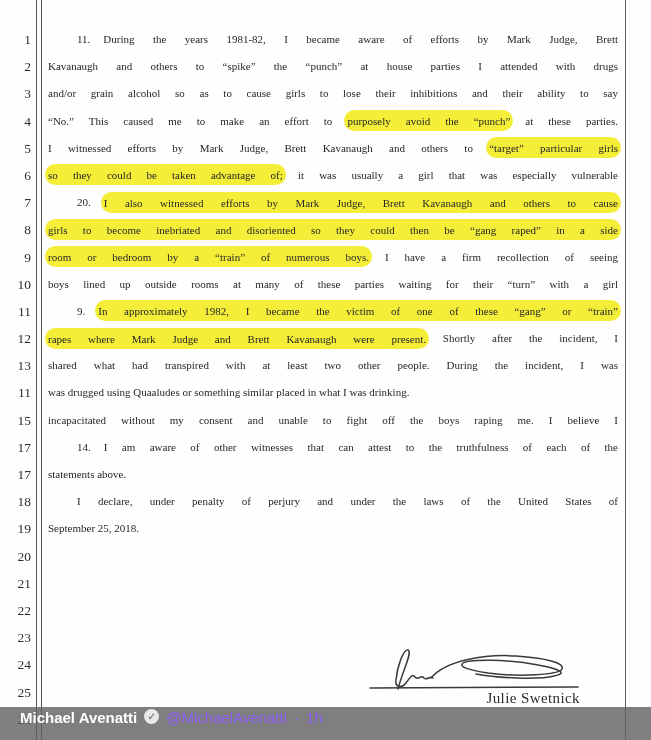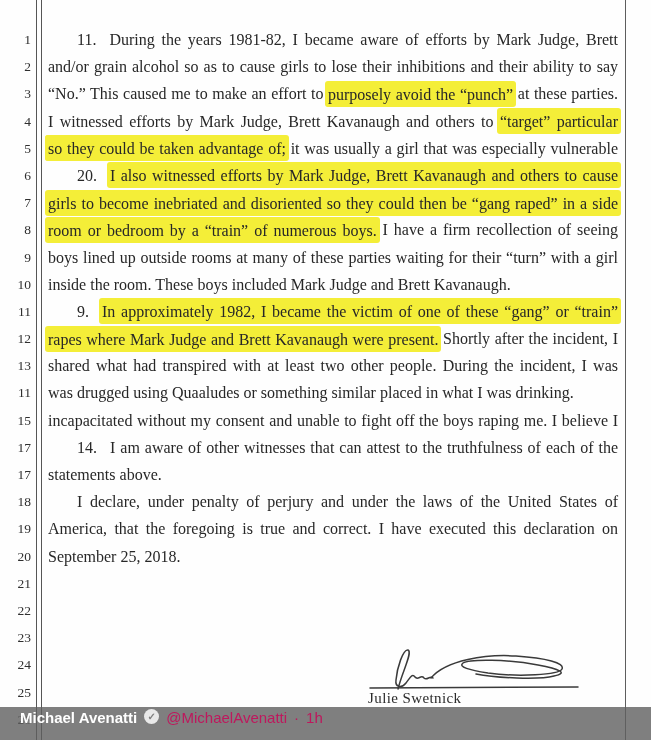--- a/index.html
+++ b/index.html
@@ -10,50 +10,50 @@
   
   .vr { position:absolute; top:0; bottom:0; width:1.4px; background:#565656; }
   .vr-a { left:36px; }
   .vr-b { left:40.5px; }
   .vr-right { left:625px; width:1.1px; background:#5e5e5e; }
   
   .numcol { position:absolute; left:0; top:26px; width:31px; }
   .ln { height:27.2px; line-height:27.2px; text-align:right; font-size:13.5px; color:#2f2f2f; }
   
   .textcol { position:absolute; left:48px; top:26px; width:570px; color:#272727; }
-  .row { height:27.2px; line-height:27.2px; font-size:16px; }
+  .row { height:27.2px; line-height:27.2px; font-size:11px; }
   .row.just { text-align:justify; text-align-last:justify; }
   .row.ind { padding-left:29px; }
   .pn { display:inline-block; margin-right:13px; }
   .hl {
     background:#f4ee38;
-    padding:4.5px 3px; margin:14px -3px; border-radius:3px;
+    padding:4.5px 3px; margin:14px -3px; border-radius:12px;
     box-decoration-break:clone;
     font-family:Liberation Serif, serif;
   }
   
   .sig { position:absolute; left:368px; top:644px; width:212px; }
   .sig svg { display:block; }
-  .sig-name { text-align:left; font-size:15px; color:#2b2b2b; letter-spacing:0.4px; margin-top:0; line-height:17px; }
+  .sig-name { text-align:right; font-size:15px; color:#2b2b2b; letter-spacing:0.4px; margin-top:0; line-height:17px; }
   
   .tweet-bar {
     position:absolute; left:0; right:0; bottom:0; height:33px;
     background:rgba(95,95,95,0.80);
     display:flex; align-items:flex-end; gap:7px;
     padding:0 10px 14px 20px; box-sizing:border-box;
     font-family:"Liberation Sans", sans-serif; font-size:15px; color:#d9d9d9;
   }
   .tb-name { font-weight:bold; color:#ffffff; white-space:nowrap; }
   .badge {
     width:15px; height:15px; border-radius:50%;
     background:#e9e9e9; color:#7f7f7f;
     font-size:10px; line-height:15px; text-align:center; font-weight:bold;
     margin-bottom:2px; flex:0 0 auto;
   }
-  .tb-handle, .tb-sep, .tb-time { color:#be185d; white-space:nowrap; }
+  .tb-handle, .tb-sep, .tb-time { color:#8b5cf6; white-space:nowrap; }
 </style>
 </head>
 <body>
 
 <div class="page">
 
   <div class="vr vr-a"></div>
   <div class="vr vr-b"></div>
   <div class="vr vr-right"></div>
 
@@ -81,38 +81,37 @@
       <div class="ln">21</div>
       <div class="ln">22</div>
       <div class="ln">23</div>
       <div class="ln">24</div>
       <div class="ln">25</div>
       <div class="ln">26</div>
     </div>
 
   <div class="textcol">
       <div class="row just ind"><span class="pn">11.</span><span class="seg">During the years 1981-82, I became aware of efforts by Mark Judge, Brett</span></div>
+      <div class="row just"><span class="seg">Kavanaugh and others to “spike” the “punch” at house parties I attended with drugs</span></div>
       <div class="row just"><span class="seg">and/or grain alcohol so as to cause girls to lose their inhibitions and their ability to say</span></div>
       <div class="row just"><span class="seg">“No.”  This caused me to make an effort to </span><span class="hl">purposely avoid the “punch”</span><span class="seg"> at these parties.</span></div>
       <div class="row just"><span class="seg">I witnessed efforts by Mark Judge, Brett Kavanaugh and others to </span><span class="hl">“target” particular girls</span></div>
       <div class="row just"><span class="hl">so they could be taken advantage of;</span><span class="seg"> it was usually a girl that was especially vulnerable</span></div>
       <div class="row just ind"><span class="pn">20.</span><span class="hl">I also witnessed efforts by Mark Judge, Brett Kavanaugh and others to cause</span></div>
       <div class="row just"><span class="hl">girls to become inebriated and disoriented so they could then be “gang raped” in a side</span></div>
       <div class="row just"><span class="hl">room or bedroom by a “train” of numerous boys.</span><span class="seg">  I have a firm recollection of seeing</span></div>
       <div class="row just"><span class="seg">boys lined up outside rooms at many of these parties waiting for their “turn” with a girl</span></div>
-      <div class="row"><span class="seg">inside the room.  These boys included Mark Judge and Brett Kavanaugh.</span></div>
       <div class="row just ind"><span class="pn">9.</span><span class="hl">In approximately 1982, I became the victim of one of these “gang” or “train”</span></div>
       <div class="row just"><span class="hl">rapes where Mark Judge and Brett Kavanaugh were present.</span><span class="seg"> Shortly after the incident, I</span></div>
       <div class="row just"><span class="seg">shared what had transpired with at least two other people.  During the incident, I was</span></div>
       <div class="row"><span class="seg">was drugged using Quaaludes or something similar placed in what I was drinking.</span></div>
       <div class="row just"><span class="seg">incapacitated without my consent and unable to fight off the boys raping me. I believe I</span></div>
       <div class="row just ind"><span class="pn">14.</span><span class="seg">I am aware of other witnesses that can attest to the truthfulness of each of the</span></div>
       <div class="row"><span class="seg">statements above.</span></div>
       <div class="row just ind"><span class="seg">I declare, under penalty of perjury and under the laws of the United States of</span></div>
-      <div class="row just"><span class="seg">America, that the foregoing is true and correct. I have executed this declaration on</span></div>
       <div class="row"><span class="seg">September 25, 2018.</span></div>
       <div class="row"></div>
       <div class="row"></div>
       <div class="row"></div>
       <div class="row"></div>
     </div>
 
   <div class="sig">
     <svg width="212" height="46" viewBox="0 0 212 46">
       <g fill="none" stroke="#3a3a3a" stroke-width="1.5" stroke-linecap="round">

